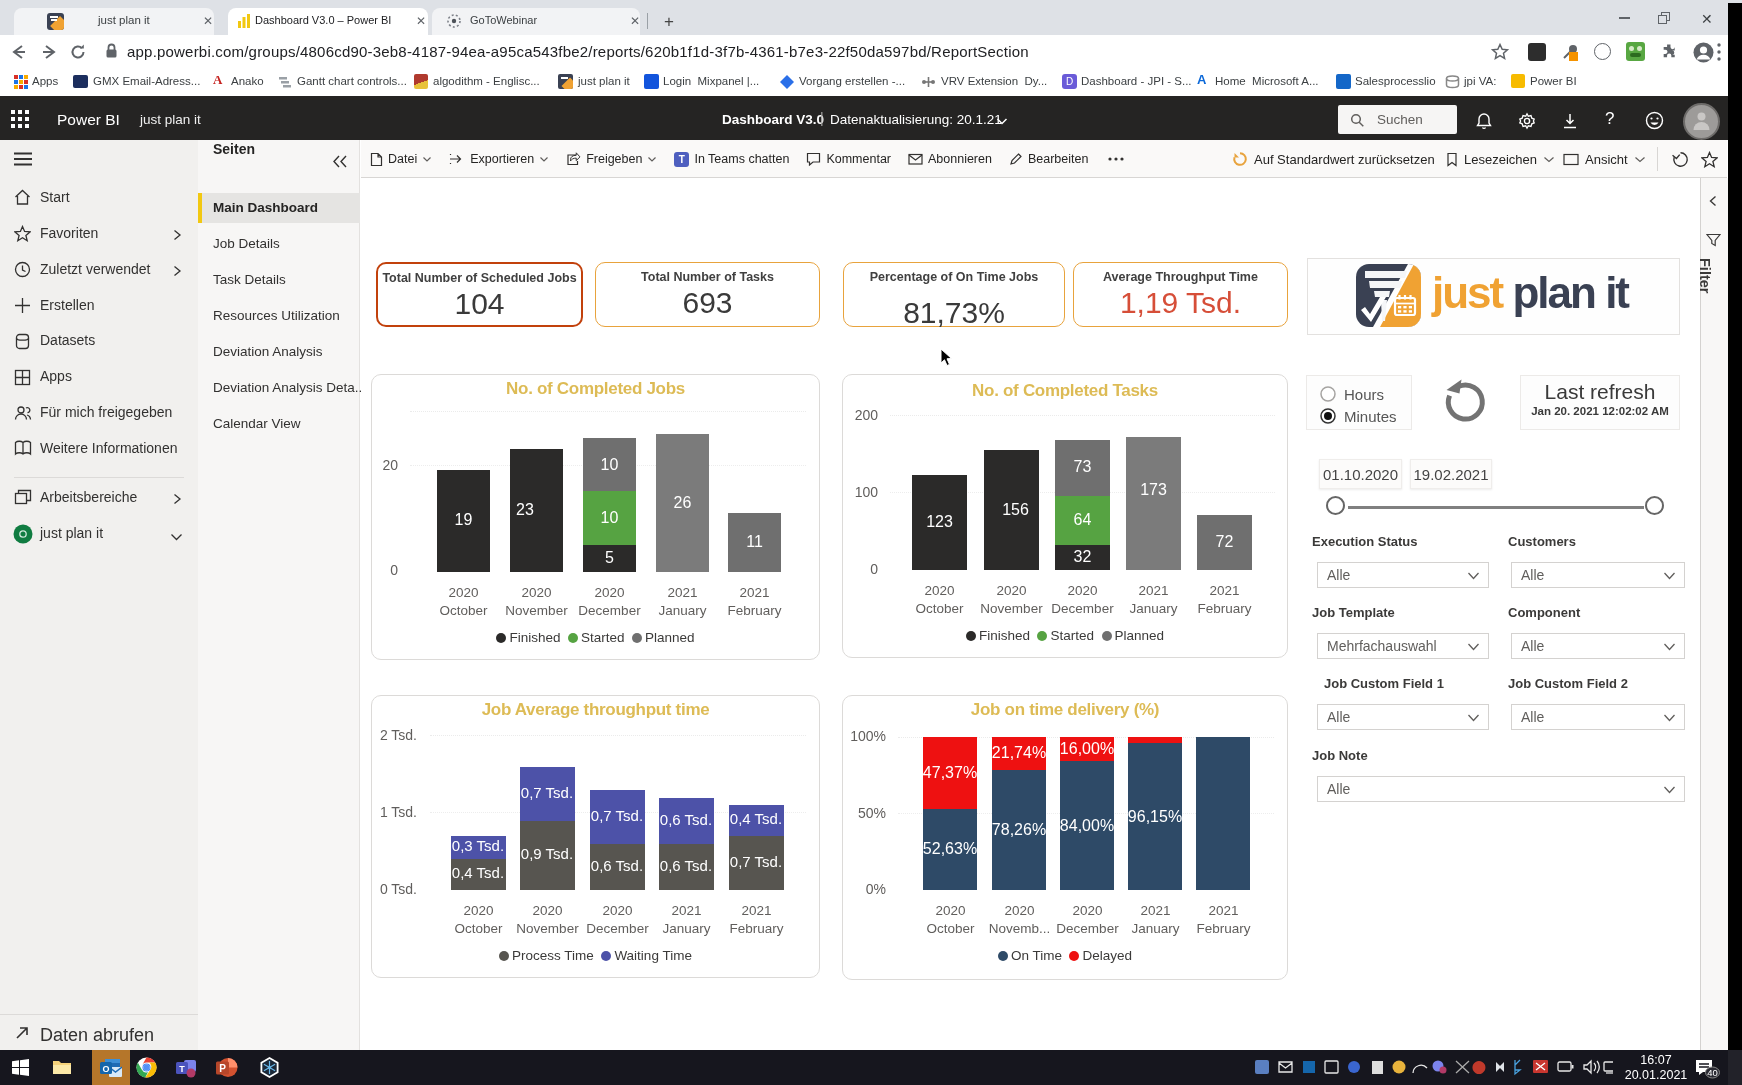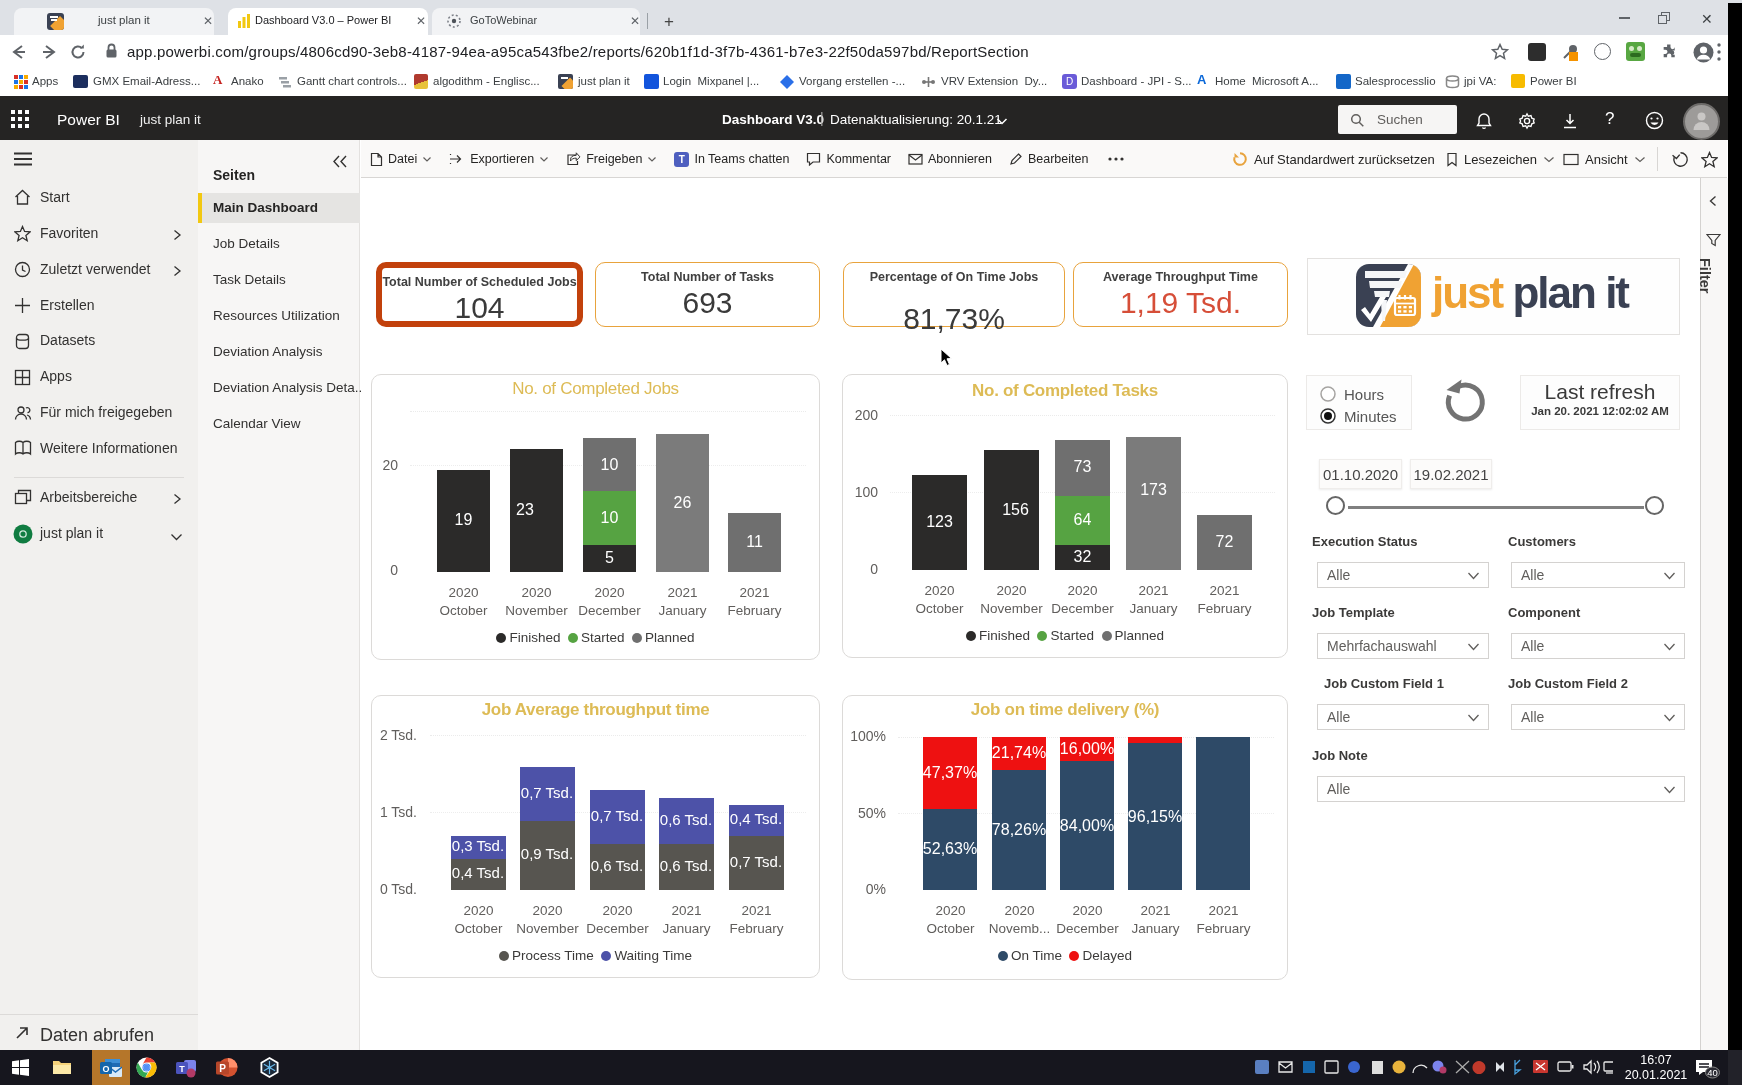--- a/index.html
+++ b/index.html
@@ -347,21 +347,21 @@
 
 <div class="abs" style="left:0;top:1014px;width:198px;height:1px;background:#dcdad8;"></div>
 <div class="abs" style="left:15px;top:1025px;width:15px;height:15px;">
   <svg width="15" height="15">
       <path d="M2 13 L12 3 M5 3 H12 V10" fill="none" stroke="#323130" stroke-width="1.6"></path>
     </svg>
 </div>
 <div class="abs nowrap" style="left:40px;top:1025px;font-size:18px;color:#323130;">Daten abrufen</div>
 
 <div class="abs" style="left:198px;top:140px;width:162px;height:910px;background:#f7f6f5;border-right:1px solid #e3e1df;"></div>
-<div class="abs nowrap" style="left:213px;top:167px;font-size:14px;color:#252423;font-weight:bold;">Seiten</div>
+<div class="abs nowrap" style="left:213px;top:141px;font-size:14px;color:#252423;font-weight:bold;">Seiten</div>
 <div class="abs" style="left:332px;top:154px;width:16px;height:13px;">
   <svg width="16" height="13">
       <path d="M7 1 L2 6.5 L7 12 M14 1 L9 6.5 L14 12" fill="none" stroke="#323130" stroke-width="1.4"></path>
     </svg>
 </div>
 
 <div class="abs" style="left:198px;top:193px;width:162px;height:30px;background:#e5e4e2;"></div>
 <div class="abs" style="left:198px;top:193px;width:4px;height:30px;background:#f2c811;"></div>
 <div class="abs nowrap" style="left:213px;top:200px;font-size:13.5px;color:#252423;font-weight:bold;">Main Dashboard</div>
 <div class="abs nowrap" style="left:213px;top:236px;font-size:13.5px;color:#323130;">Job Details</div>
@@ -456,31 +456,31 @@
     </svg>
 </div>
 <div class="abs" style="left:1701px;top:151px;width:17px;height:17px;">
   <svg width="17" height="17">
       <path d="M8.5 1.5 L10.6 6.4 L16 6.9 L11.9 10.4 L13.2 15.7 L8.5 12.8 L3.8 15.7 L5.1 10.4 L1 6.9 L6.4 6.4 Z" fill="none" stroke="#323130" stroke-width="1.3"></path>
     </svg>
 </div>
 
 <div class="abs" style="left:361px;top:178px;width:1339px;height:872px;background:#ffffff;"></div>
 
-<div class="abs ctr" style="left:376px;top:262px;width:207px;height:65px;border:6px solid #c2410c;border-radius:10px;background:#fff;">
+<div class="abs ctr" style="left:376px;top:262px;width:207px;height:65px;border:2px solid #c2410c;border-radius:10px;background:#fff;">
   <div style="margin-top:7px;font-size:12.5px;color:#404040;font-weight:bold;">Total Number of Scheduled Jobs</div>
   <div style="margin-top:2px;font-size:30px;color:#3a3a3a;">104</div>
 </div>
 <div class="abs ctr" style="left:595px;top:262px;width:225px;height:65px;border:1px solid #e8a33d;border-radius:10px;background:#fff;">
   <div style="margin-top:7px;font-size:12.5px;color:#404040;font-weight:bold;">Total Number of Tasks</div>
   <div style="margin-top:2px;font-size:30px;color:#3a3a3a;">693</div>
 </div>
 <div class="abs ctr" style="left:843px;top:262px;width:222px;height:65px;border:1px solid #e8a33d;border-radius:10px;background:#fff;">
   <div style="margin-top:7px;font-size:12.5px;color:#404040;font-weight:bold;">Percentage of On Time Jobs</div>
-  <div style="margin-top:18px;font-size:30px;color:#3a3a3a;">81,73%</div>
+  <div style="margin-top:12px;font-size:30px;color:#3a3a3a;">81,73%</div>
 </div>
 <div class="abs ctr" style="left:1073px;top:262px;width:215px;height:65px;border:1px solid #e8a33d;border-radius:10px;background:#fff;">
   <div style="margin-top:7px;font-size:12.5px;color:#404040;font-weight:bold;">Average Throughput Time</div>
   <div style="margin-top:2px;font-size:30px;color:#d64e38;">1,19 Tsd.</div>
 </div>
 
 <div class="abs" style="left:1307px;top:258px;width:373px;height:77px;border:1px solid #e3e1df;background:#fefefe;"></div>
 <div class="abs" style="left:1356px;top:264px;width:65px;height:63px;">
   <svg width="65" height="63" viewBox="0 0 65 63">
     <defs>
@@ -509,21 +509,21 @@
           <rect x="3" y="15.2" width="3.2" height="2.4"></rect>
           <rect x="8.4" y="15.2" width="3.2" height="2.4"></rect>
           <rect x="13.8" y="15.2" width="3.2" height="2.4"></rect>
         </g>
     </g>
   </svg>
 </div>
 <div class="abs nowrap" style="left:1432px;top:268px;font-size:44px;font-weight:bold;letter-spacing:-2px;color:#f0a233;font-stretch:condensed;">just <span style="color:#3a4153;">plan it</span></div>
 
 <div class="abs" style="left:371px;top:374px;width:449px;height:286px;border:1px solid #dcdad8;border-radius:10px;background:#fff;"></div>
-<div class="abs ctr" style="left:371px;top:379px;width:449px;font-size:17px;font-weight:normal;letter-spacing:-0.3px;color:#ddbb55;">No. of Completed Jobs</div>
+<div class="abs ctr" style="left:371px;top:379px;width:449px;font-size:17px;font-weight:bold;letter-spacing:-0.3px;color:#ddbb55;">No. of Completed Jobs</div>
 <div class="abs" style="left:370px;top:457px;width:28px;text-align:right;font-size:14px;color:#605e5c;">20</div>
 <div class="abs" style="left:370px;top:562px;width:28px;text-align:right;font-size:14px;color:#605e5c;">0</div>
 <div class="abs" style="left:410px;top:411px;width:396px;height:1px;border-top:1px dotted #ebebeb;"></div>
 <div class="abs" style="left:410px;top:465px;width:396px;height:1px;border-top:1px dotted #ededed;"></div>
 <div class="bar" style="left:437px;top:470px;width:53px;height:102px;background:#2b2a29;"></div>
 <div class="bar" style="left:510px;top:449px;width:53px;height:123px;background:#2b2a29;"></div>
 <div class="bar" style="left:583px;top:438px;width:53px;height:53px;background:#6f6f6f;"></div>
 <div class="bar" style="left:583px;top:491px;width:53px;height:54px;background:#56a342;"></div>
 <div class="bar" style="left:583px;top:545px;width:53px;height:27px;background:#2b2a29;"></div>
 <div class="bar" style="left:656px;top:434px;width:53px;height:138px;background:#7b7b7b;"></div>

